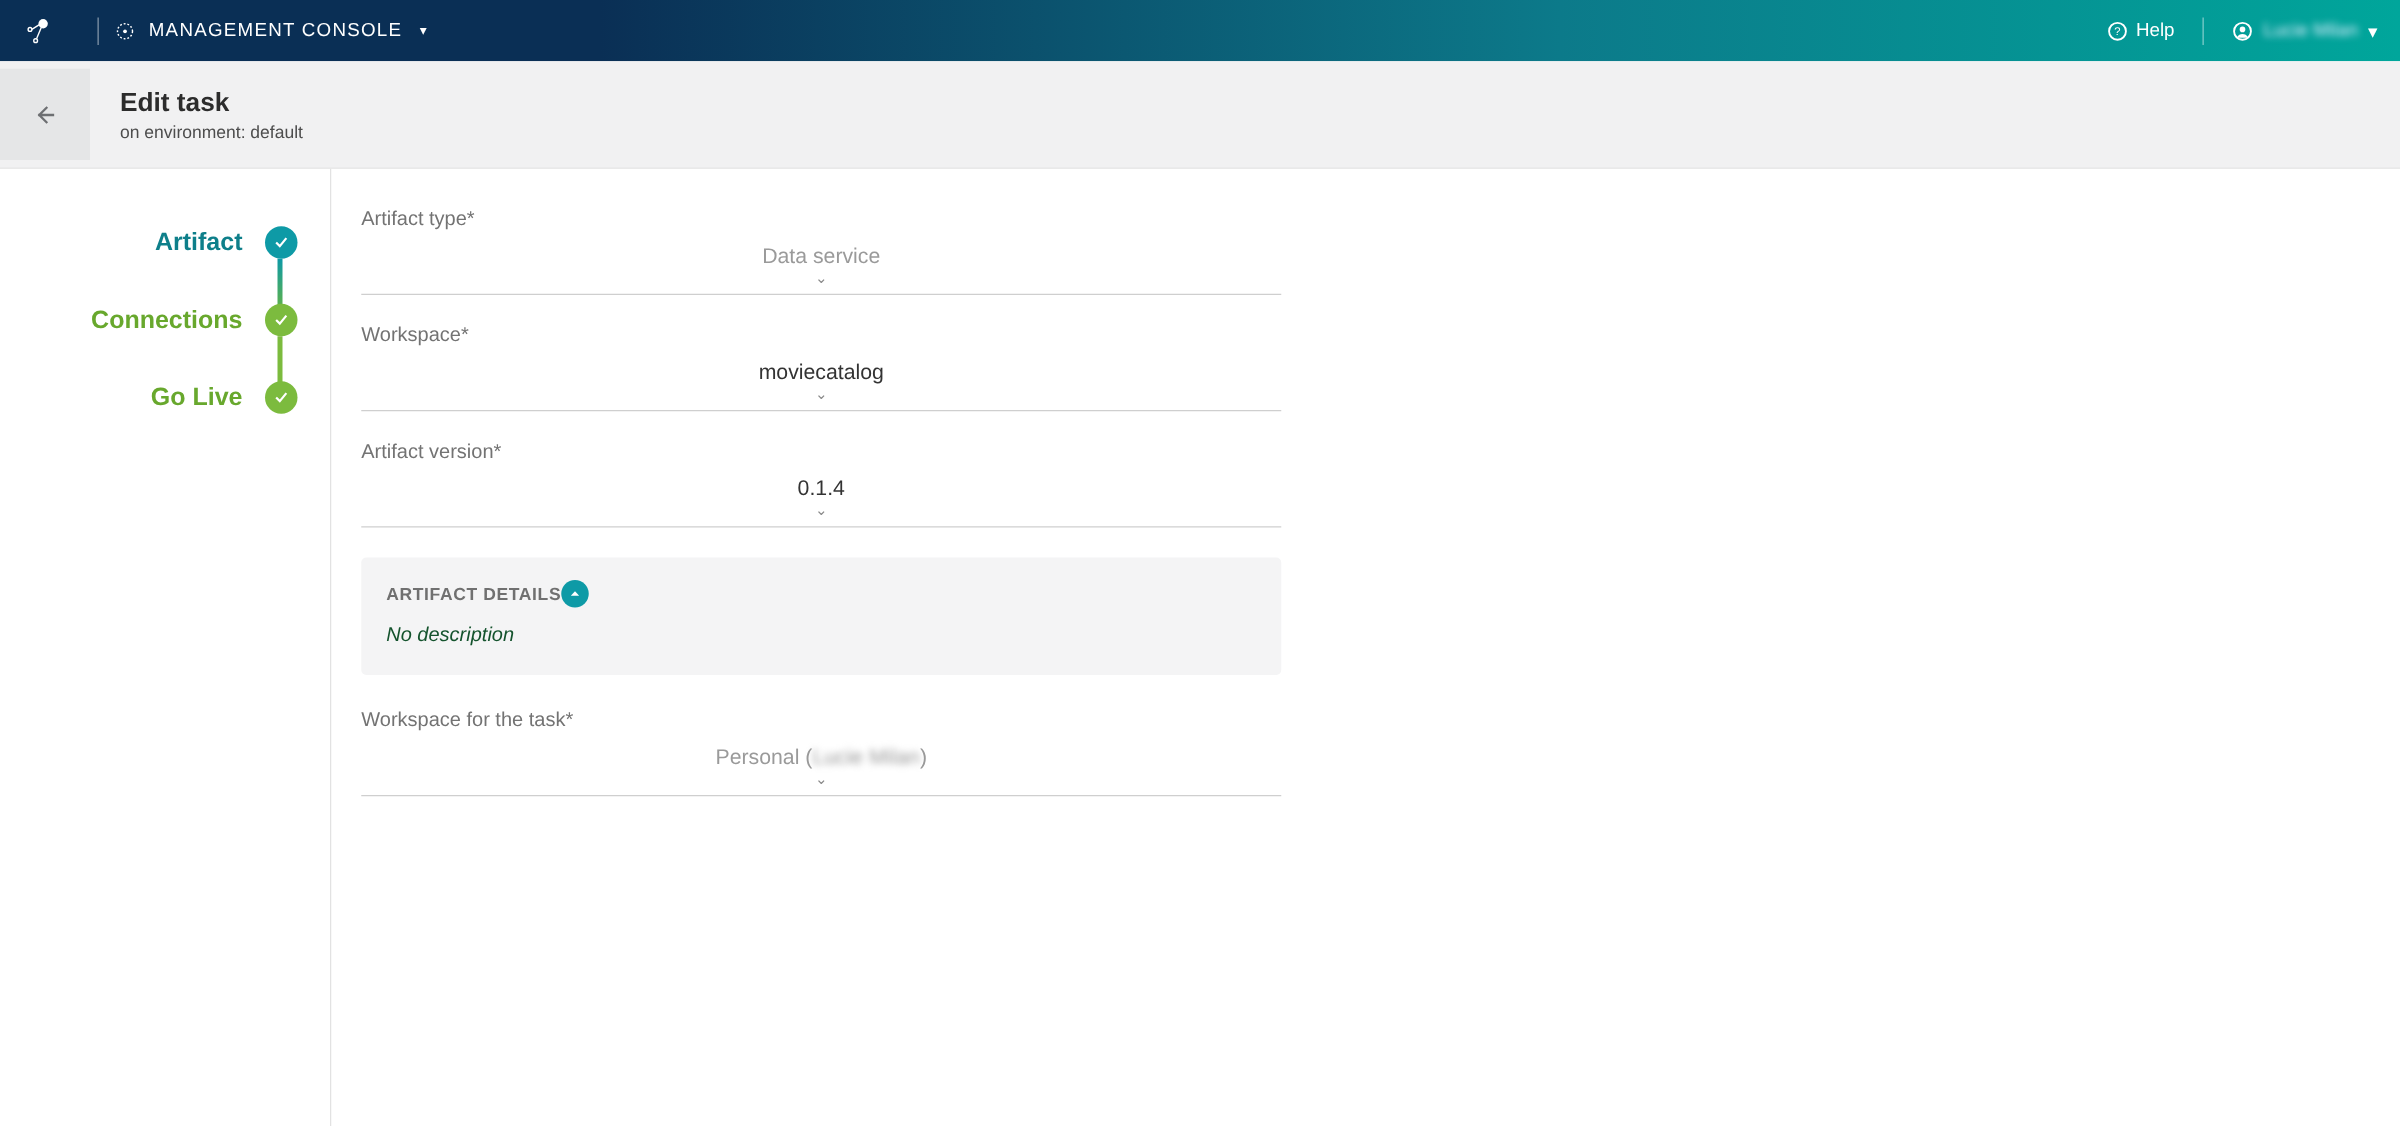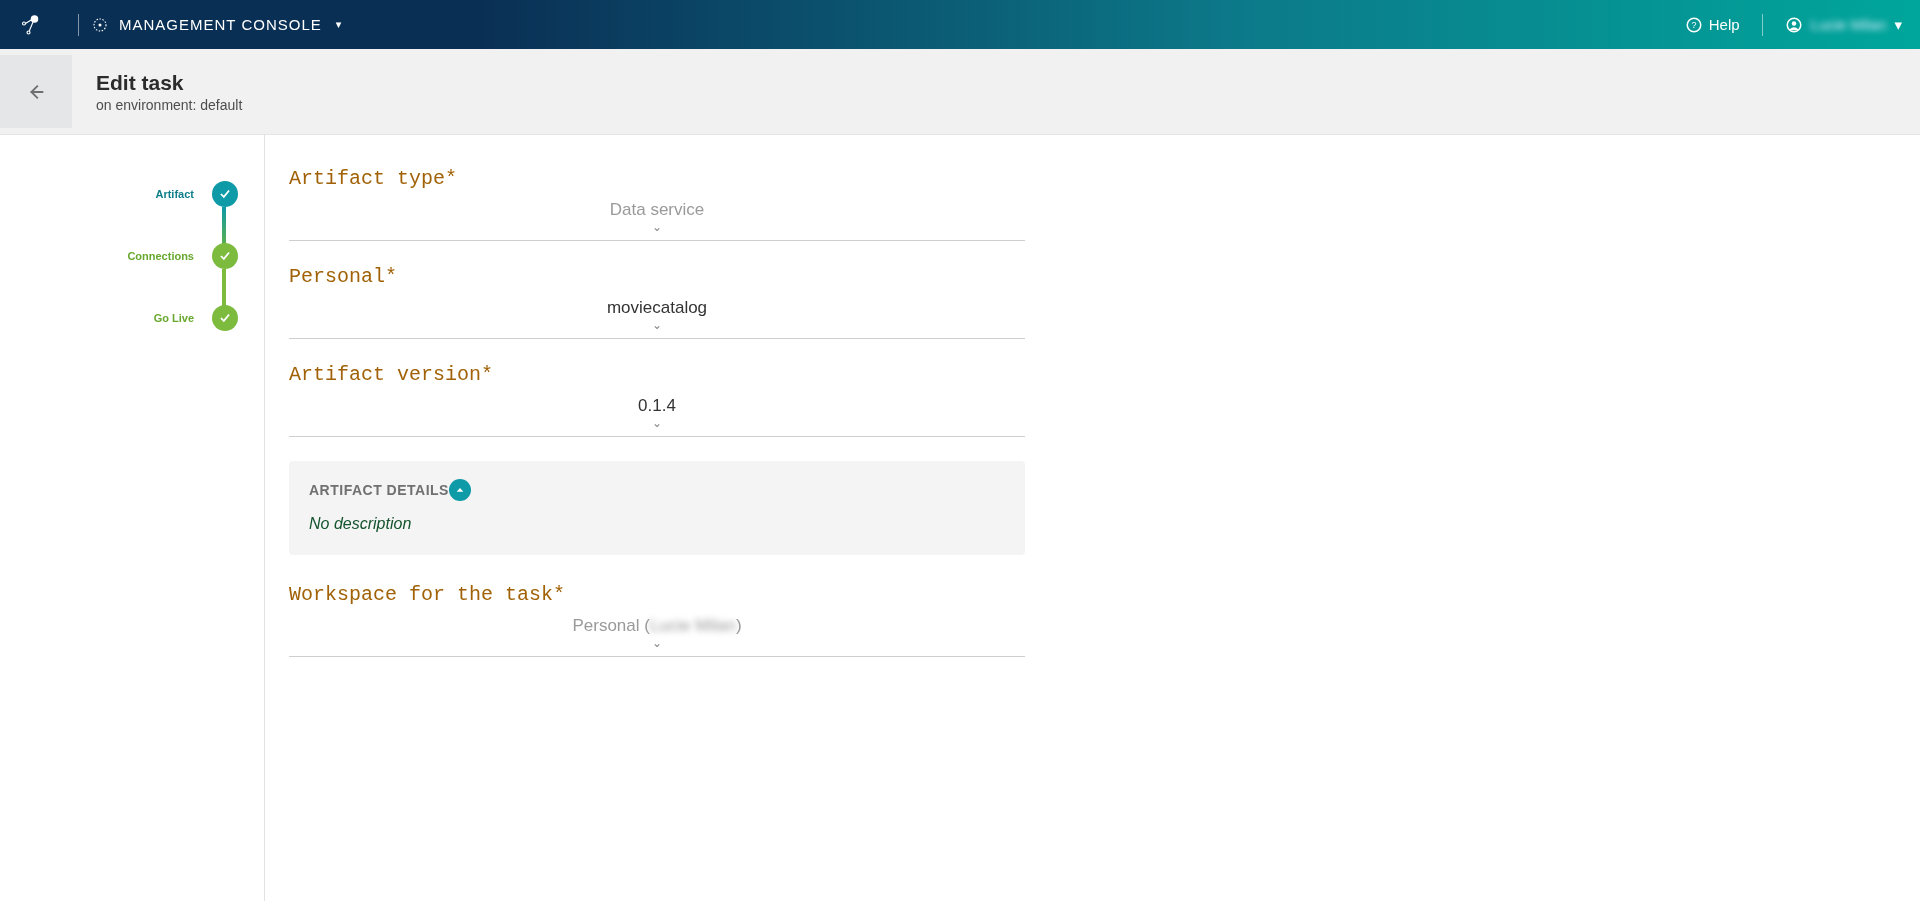--- a/index.html
+++ b/index.html
@@ -32,37 +32,37 @@
   .subhead .back { width: 72px; height: 73px; background: #e5e6e7; display:flex; align-items:center; justify-content:center; }
   .subhead .back svg { width: 22px; height: 22px; stroke: #6d6f72; stroke-width: 2; fill:none; }
   .subhead .titles { padding-left: 24px; }
   .subhead .titles h1 { font-size: 21px; font-weight: 700; color: #2c2c2c; }
   .subhead .titles .env { font-size: 14px; color: #4d4d4d; margin-top: 2px; }
 
   
   .layout { display:flex; }
   .steps { width: 265px; border-right: 1px solid #e2e2e2; padding: 28px 0 0 0; min-height: 779px; }
   .steps .step { display:flex; align-items:center; justify-content:flex-end; padding: 0 26px 0 0; position:relative; height: 62px; }
-  .steps .step .label { font-size: 11px; font-weight: 600; margin-right: 18px; }
+  .steps .step .label { font-size: 20px; font-weight: 600; margin-right: 18px; }
   .steps .step .dot { width: 26px; height: 26px; border-radius: 50%; display:flex; align-items:center; justify-content:center; flex-shrink:0; }
   .steps .step .dot svg { width: 14px; height: 14px; stroke:#fff; stroke-width:3; fill:none; }
   .steps .step .connector { position:absolute; right: 38px; top: 44px; width: 4px; height: 44px; z-index: -1; }
   .step-artifact .label { color: #0e7f8a; }
   .step-artifact .dot { background: #0e9aa6; }
   .step-artifact .connector { background: linear-gradient(#0e9aa6, #68b43f); }
   .step-connections .label { color: #68a82d; }
   .step-connections .dot { background: #7cbb3e; }
   .step-connections .connector { background: #7cbb3e; }
   .step-golive .label { color: #68a82d; }
   .step-golive .dot { background: #7cbb3e; }
 
   
   .form { padding: 32px 0 0 24px; width: 760px; }
   .field { margin-bottom: 24px; }
-  .field label { display:block; font-size: 20px; color: #a16207; margin-bottom: 6px; font-family: Liberation Mono, monospace; }
+  .field label { display:block; font-size: 16px; color: #737373; margin-bottom: 6px; }
   .select {
     display:flex; align-items:center; justify-content:space-between;
     border-bottom: 1px solid #cfcfcf; padding: 4px 2px 6px 2px; font-size: 17px;
     cursor: pointer;
     flex-direction: column;
   }
   .select .chev { color:#888; font-size:12px; }
   .select.disabled { color:#9a9a9a; }
   .select .blur { filter: blur(3px); color:#9a9a9a; }
 
@@ -175,21 +175,21 @@
 
     <div class="field">
       <label>Artifact type*</label>
       <div class="select disabled">
         <span>Data service</span>
         <span class="chev">⌄</span>
       </div>
     </div>
 
     <div class="field">
-      <label>Personal*</label>
+      <label>Workspace*</label>
       <div class="select">
         <span>moviecatalog</span>
         <span class="chev">⌄</span>
       </div>
     </div>
 
     <div class="field">
       <label>Artifact version*</label>
       <div class="select">
         <span>0.1.4</span>

